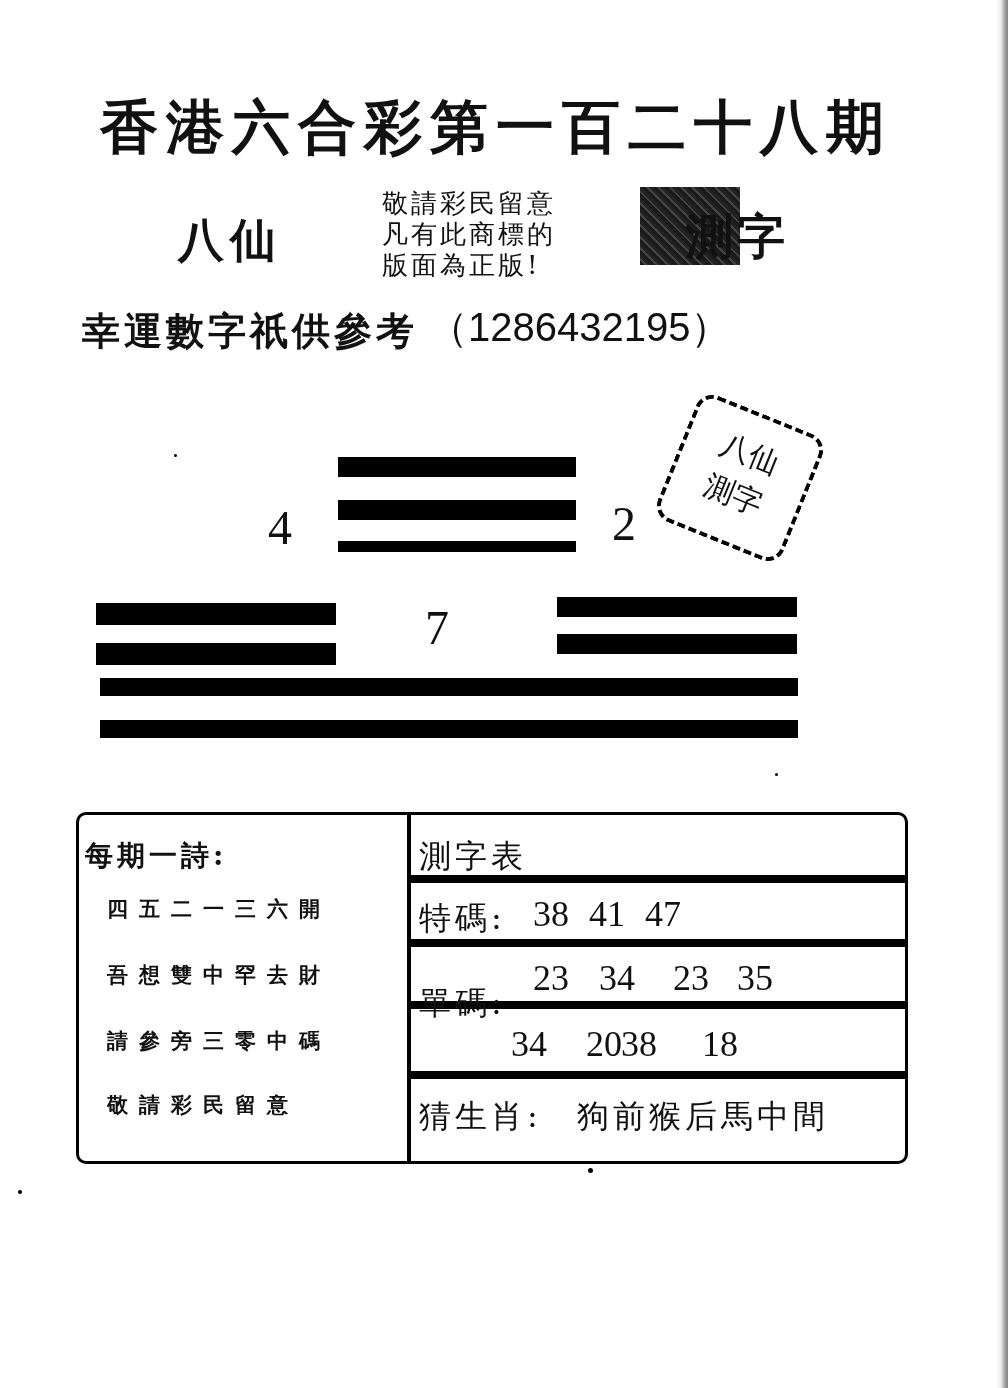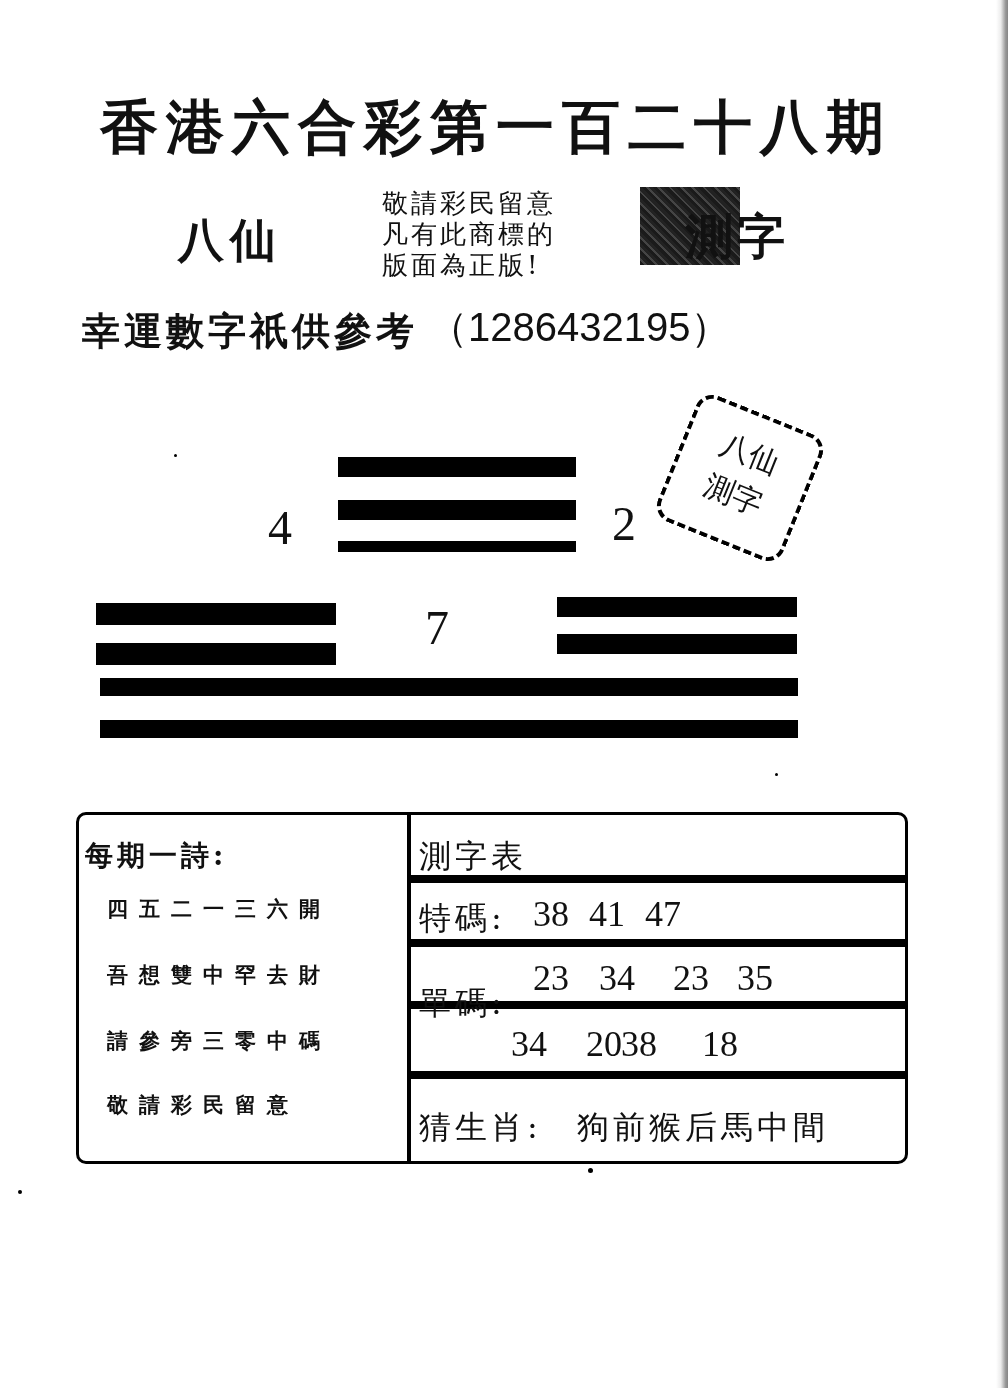--- a/index.html
+++ b/index.html
@@ -125,21 +125,21 @@
       <span class="val" style="left:188px;top:10px;">34</span>
       <span class="val" style="left:262px;top:10px;">23</span>
       <span class="val" style="left:326px;top:10px;">35</span>
     </div>
     <div class="tbl-row" style="top:194px;height:70px;">
       <span class="val" style="left:100px;top:14px;">34</span>
       <span class="val" style="left:175px;top:14px;">20</span>
       <span class="val" style="left:210px;top:14px;">38</span>
       <span class="val" style="left:291px;top:14px;">18</span>
     </div>
-    <div class="tbl-row last" style="top:279px;height:84px;">
+    <div class="tbl-row last" style="top:268px;height:84px;">
       <span class="lbl" style="top:12px;">猜生肖:</span>
       <span class="lbl" style="left:166px;top:12px;">狗前猴后馬中間</span>
     </div>
   </div>
 </div>
 
 <div class="speck" style="left:174px;top:454px;width:3px;height:3px;"></div>
 <div class="speck" style="left:588px;top:1168px;width:5px;height:5px;"></div>
 <div class="speck" style="left:18px;top:1190px;width:4px;height:4px;"></div>
 <div class="speck" style="left:775px;top:773px;width:3px;height:3px;"></div>

